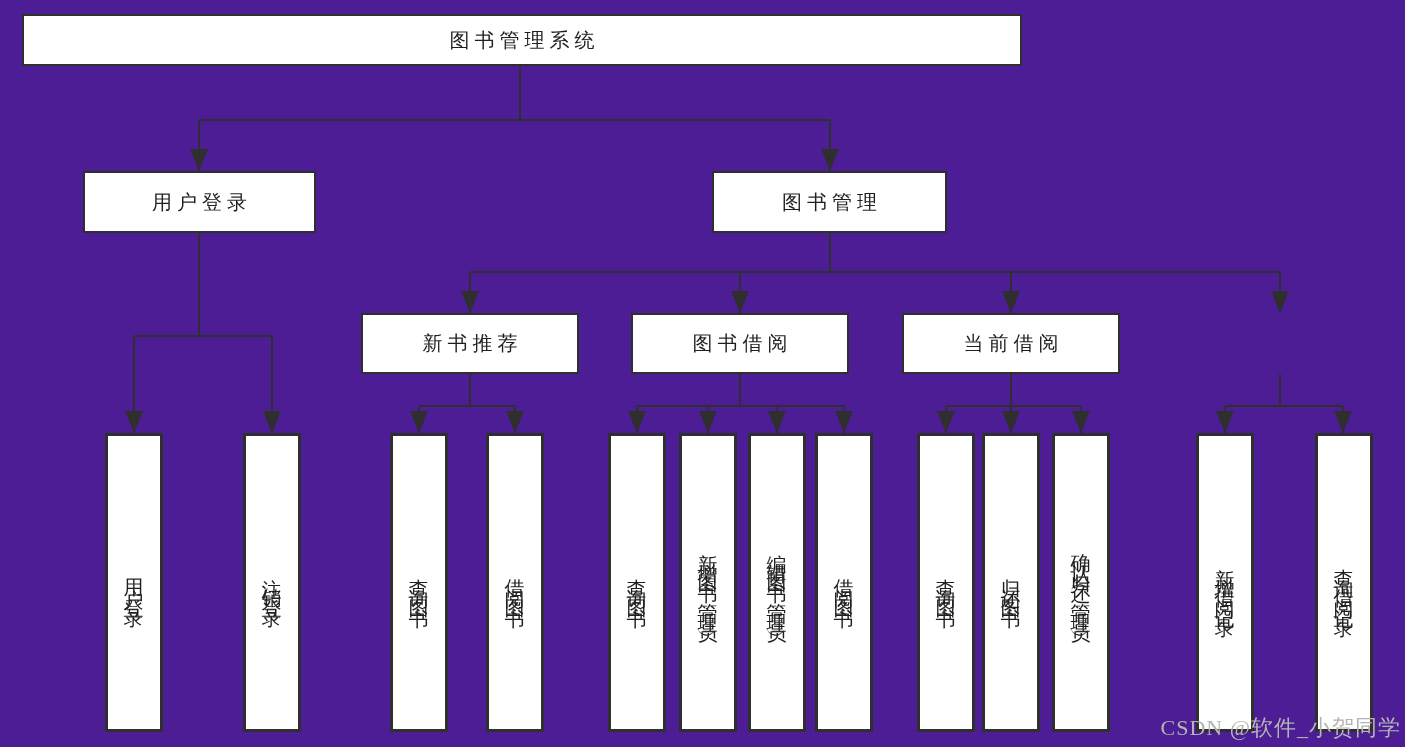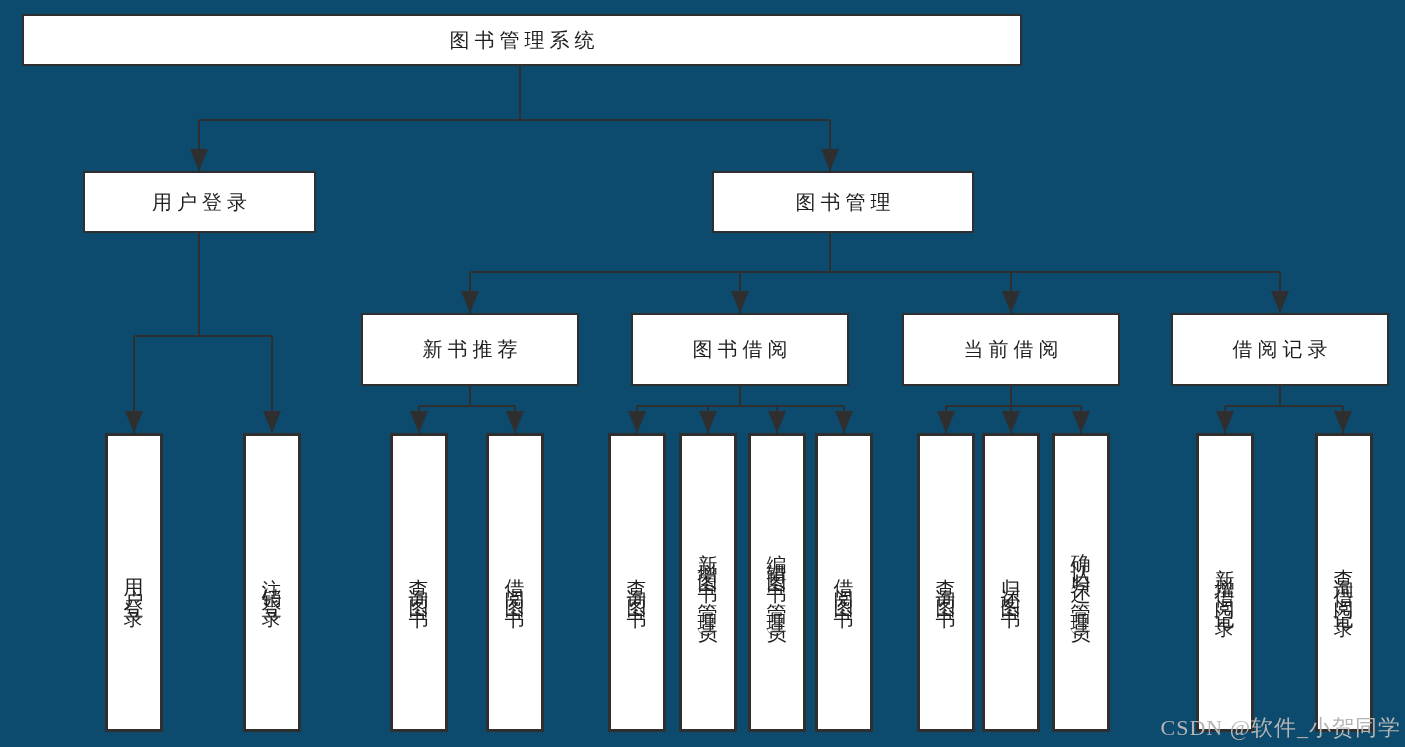--- a/index.html
+++ b/index.html
@@ -1,37 +1,37 @@
 <!DOCTYPE html>
 <html><head>
 <meta charset="utf-8">
 <style>
   html,body { margin:0; padding:0; background:#ffffff; }
   .stage {
     position:relative;
     width:1405px; height:747px;
-    background:#0c4a6e;
+    background:#4c1d95;
     font-family:"Liberation Sans","DejaVu Sans",sans-serif;
     color:#1f1f1f;
     overflow:hidden;
   }
   .wires { position:absolute; left:0; top:0; width:1405px; height:747px; }
   .box {
     position:absolute;
     background:#ffffff;
     border:2px solid #2f2f2f;
     box-sizing:border-box;
     display:flex; align-items:center; justify-content:center;
     font-size:20px; letter-spacing:5px; text-indent:5px;
     white-space:nowrap;
   }
   .root { left:22px; top:14px; width:1000px; height:52px; }
   .l2a  { left:83px;  top:171px; width:233px; height:62px; }
-  .l2b  { left:712px; top:171px; width:262px; height:62px; }
-  .l3   { top:313px; width:218px; height:73px; }
+  .l2b  { left:712px; top:171px; width:235px; height:62px; }
+  .l3   { top:313px; width:218px; height:61px; }
   .l3a{ left:361px; } .l3b{ left:631px; } .l3c{ left:902px; } .l3d{ left:1171px; }
   .leaf {
     position:absolute;
     top:433px; width:58px; height:299px;
     background:#ffffff;
     border:3px solid #2f2f2f;
     box-sizing:border-box;
     display:flex; align-items:center; justify-content:center;
   }
   .leaf .v {
@@ -112,23 +112,20 @@
 
   <div class="box l3 l3a">
     <span>新书推荐</span>
   </div>
   <div class="box l3 l3c">
     <span>当前借阅</span>
   </div>
   <div class="box l3 l3b">
     <span>图书借阅</span>
   </div>
-  <div class="box l3 l3d">
-    <span>借阅记录</span>
-  </div>
 
   <div class="leaf lf1">
     <span class="v">用户登录</span>
   </div>
   <div class="leaf lf2">
     <span class="v">注销登录</span>
   </div>
 
   <div class="leaf lf3">
     <span class="v">查询图书</span>

